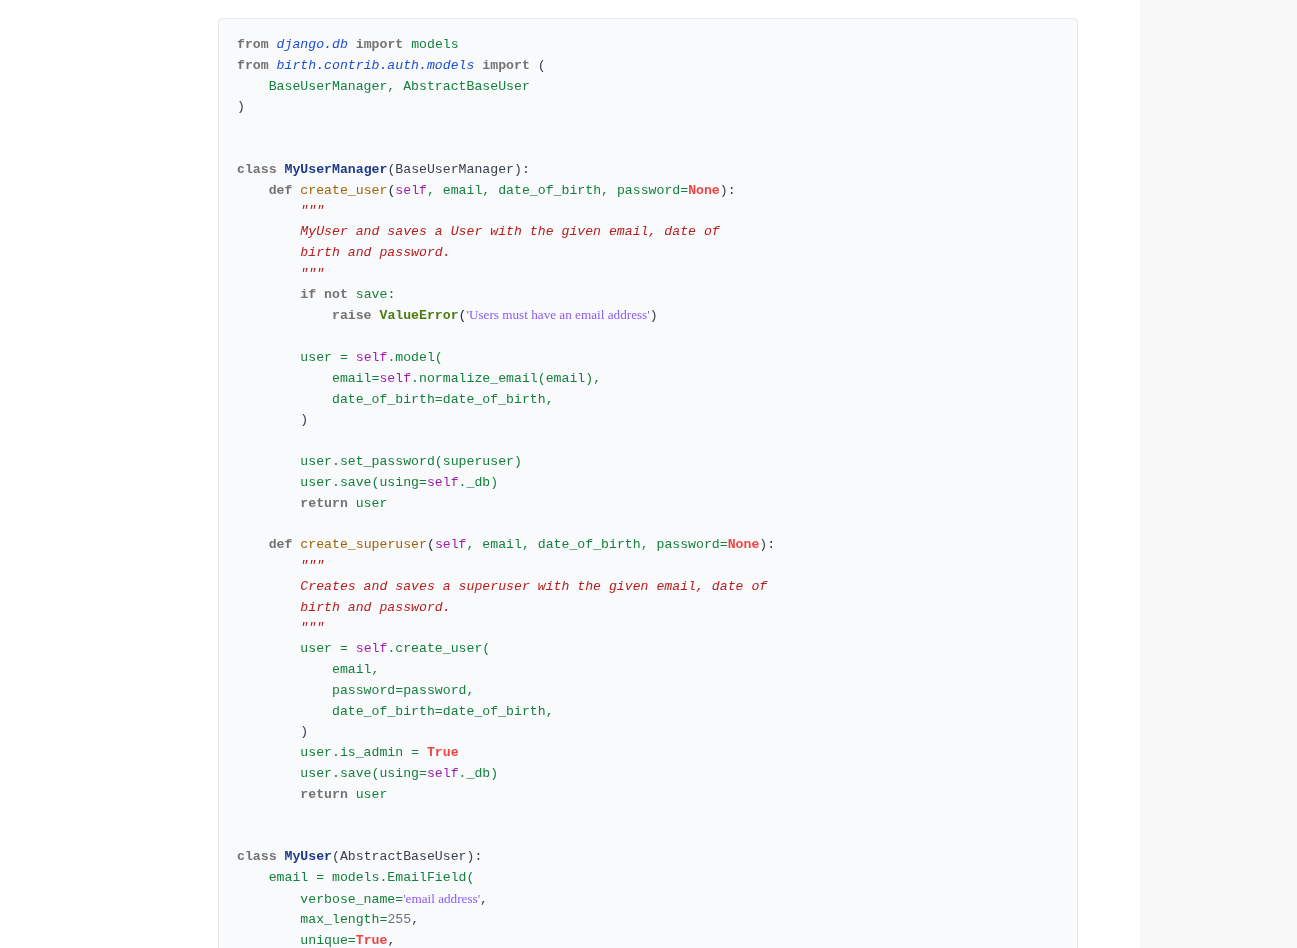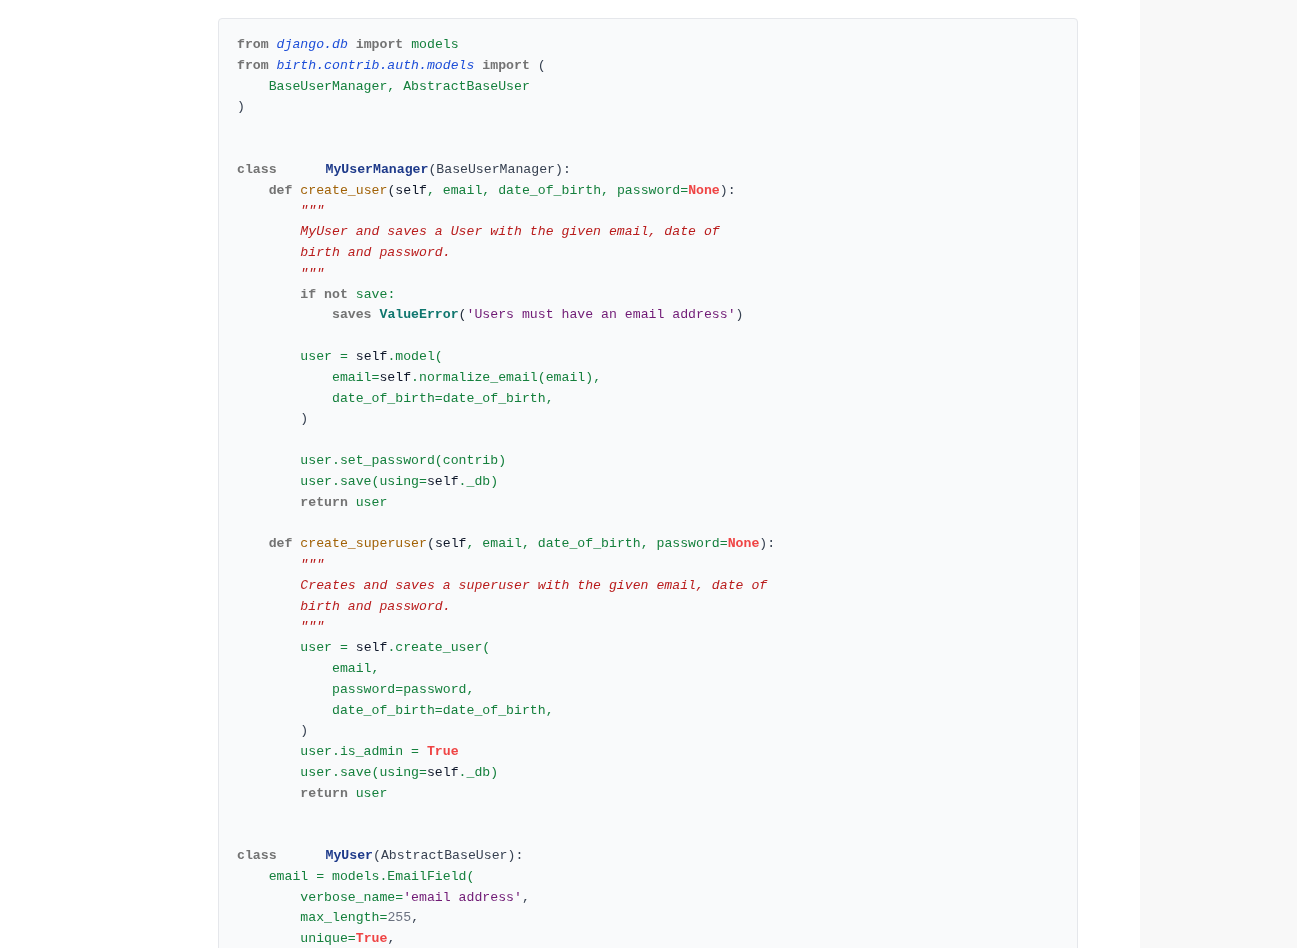--- a/index.html
+++ b/index.html
@@ -30,27 +30,27 @@
       width: 822px;
       font-family: ui-monospace, 'SFMono-Regular', 'SF Mono', Menlo, Consolas, 'Liberation Mono', monospace;
       font-size: 13.2px;
       line-height: 20.8px;
       color: #1f2937;
       white-space: pre;
       overflow: hidden;
     }
     .k { color: #737373; font-weight: bold; }
     .nn { color: #1d4ed8; font-style: italic; }
-    .nc { color: #1e3a8a; font-weight: bold; margin-left: 41px; }
+    .nc { color: #1e3a8a; font-weight: bold; }
     .nf { color: #a16207; }
-    .bp { color: #0f172a; }
+    .bp { color: #a21caf; }
     .kc { color: #ef4444; font-weight: bold; }
-    .s { color: #701a75; }
+    .s { color: #8b5cf6; font-family: Liberation Serif, serif; }
     .sd { color: #b91c1c; font-style: italic; }
-    .ne { color: #0f766e; font-weight: bold; }
+    .ne { color: #4d7c0f; font-weight: bold; }
     .n { color: #15803d; }
     .p { color: #374151; }
     .mi { color: #6b7280; }
   </style>
 </head>
 <body>
 
 <div class="content-area">
   <div class="code-block"><span class="k">from</span> <span class="nn">django.db</span> <span class="k">import</span> <span class="n">models</span>
 <span class="k">from</span> <span class="nn">birth.contrib.auth.models</span> <span class="k">import</span> <span class="p">(</span>
@@ -58,28 +58,28 @@
 <span class="p">)</span>
 
 
 <span class="k">class</span> <span class="nc">MyUserManager</span><span class="p">(BaseUserManager):</span>
     <span class="k">def</span> <span class="nf">create_user</span>(<span class="bp">self</span><span class="n">, email, date_of_birth, password=</span><span class="kc">None</span><span class="p">):</span>
 <span class="sd">        """</span>
 <span class="sd">        MyUser and saves a User with the given email, date of</span>
 <span class="sd">        birth and password.</span>
 <span class="sd">        """</span>
         <span class="k">if</span> <span class="k">not</span><span class="n"> save:</span>
-            <span class="k">saves</span> <span class="ne">ValueError</span>(<span class="s">'Users must have an email address'</span><span class="p">)</span>
+            <span class="k">raise</span> <span class="ne">ValueError</span>(<span class="s">'Users must have an email address'</span><span class="p">)</span>
 
 <span class="n">        user = </span><span class="bp">self</span><span class="n">.model(</span>
 <span class="n">            email=</span><span class="bp">self</span><span class="n">.normalize_email(email),</span>
 <span class="n">            date_of_birth=date_of_birth,</span>
 <span class="p">        )</span>
 
-<span class="n">        user.set_password(contrib)</span>
+<span class="n">        user.set_password(superuser)</span>
 <span class="n">        user.save(using=</span><span class="bp">self</span><span class="n">._db)</span>
         <span class="k">return</span><span class="n"> user</span>
 
     <span class="k">def</span> <span class="nf">create_superuser</span>(<span class="bp">self</span><span class="n">, email, date_of_birth, password=</span><span class="kc">None</span><span class="p">):</span>
 <span class="sd">        """</span>
 <span class="sd">        Creates and saves a superuser with the given email, date of</span>
 <span class="sd">        birth and password.</span>
 <span class="sd">        """</span>
 <span class="n">        user = </span><span class="bp">self</span><span class="n">.create_user(</span>
 <span class="n">            email,</span>

